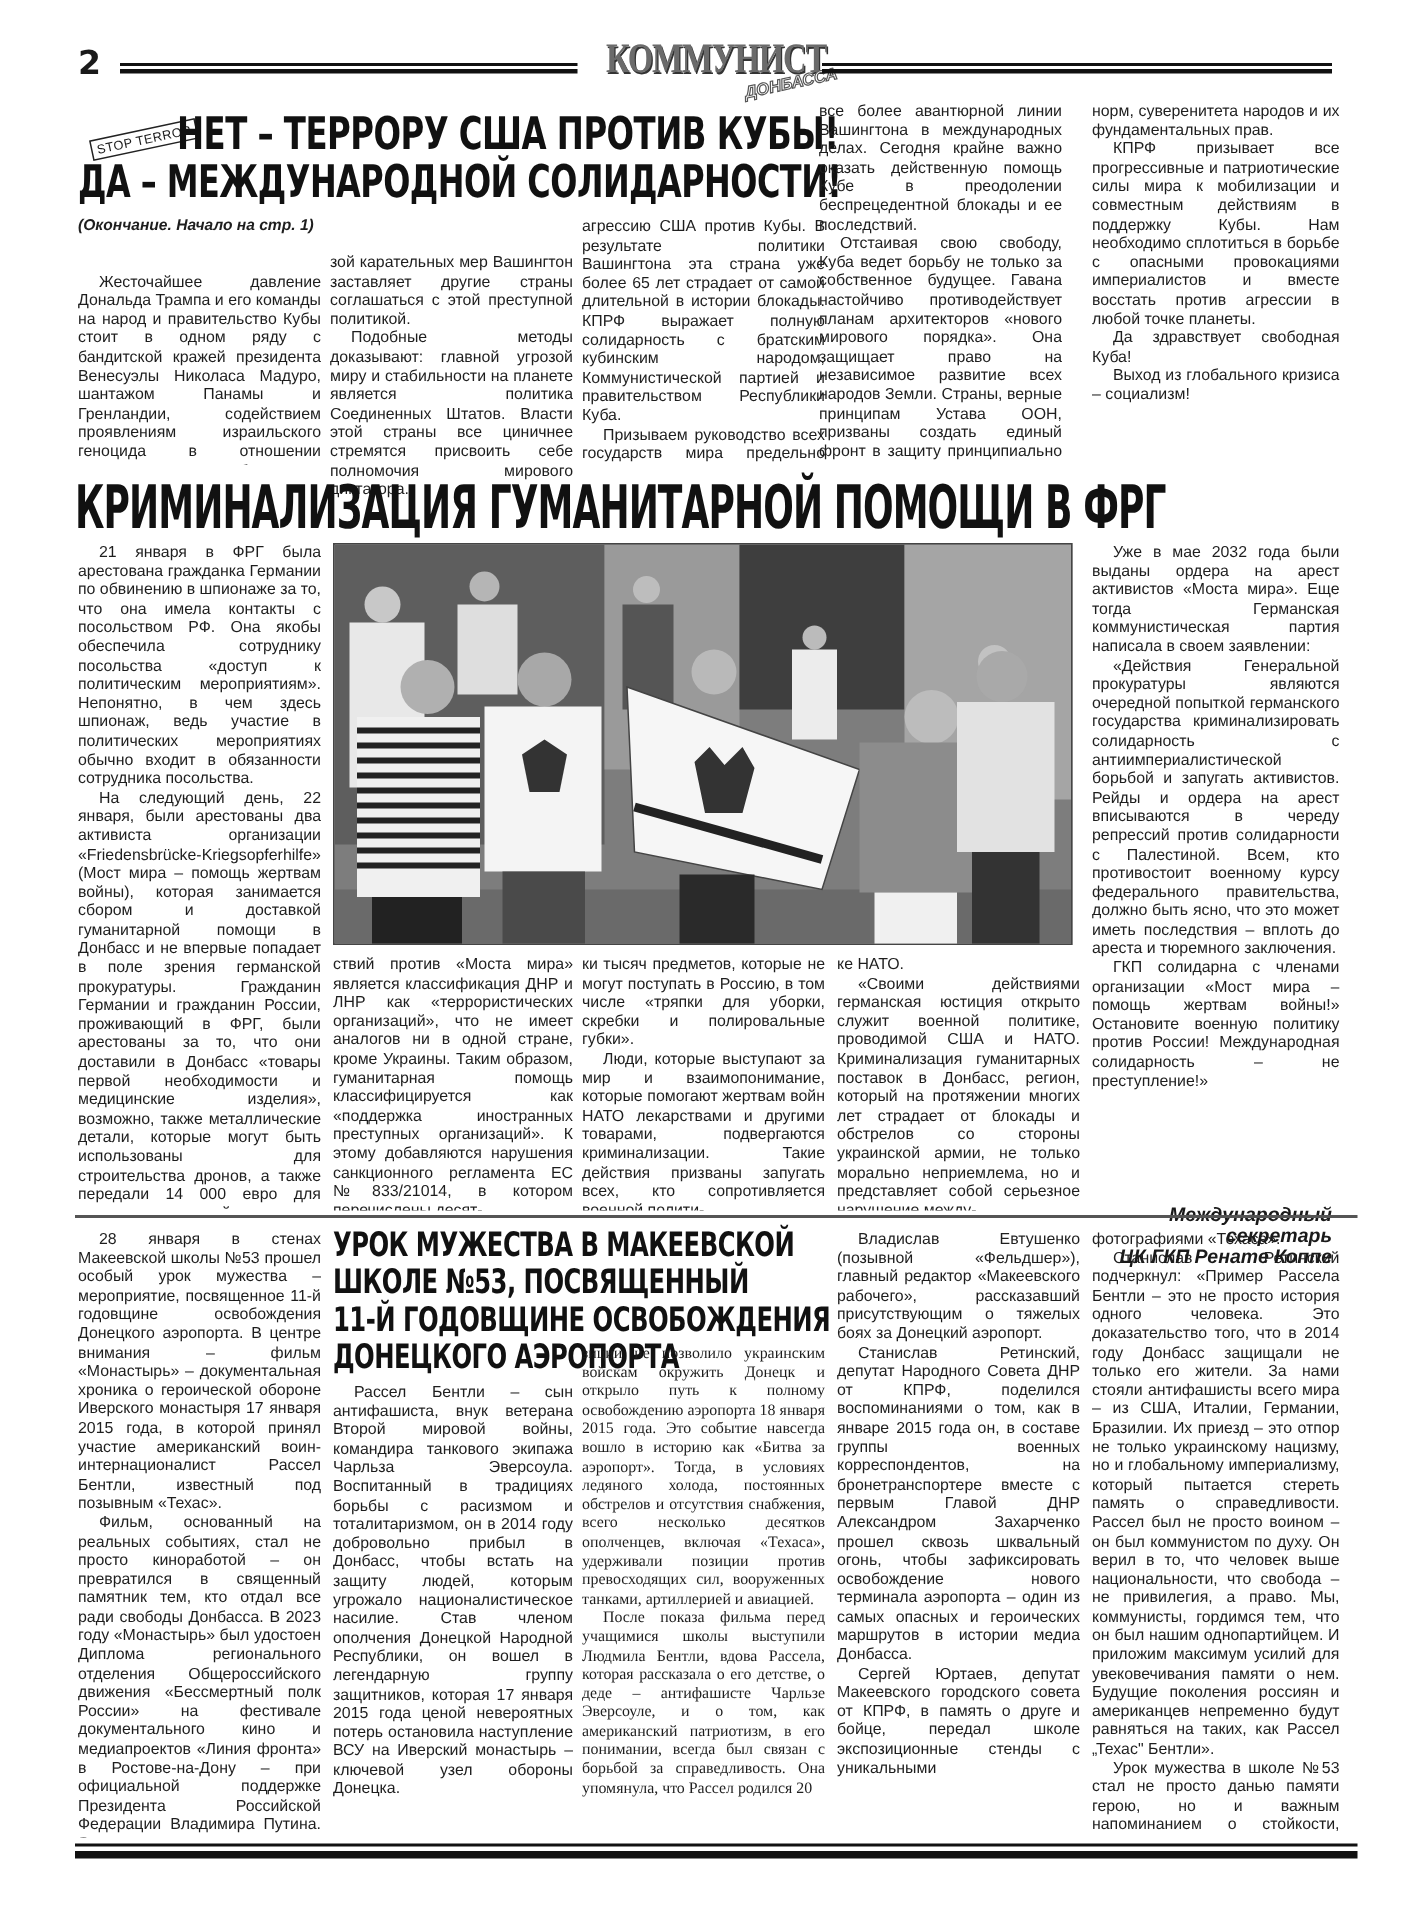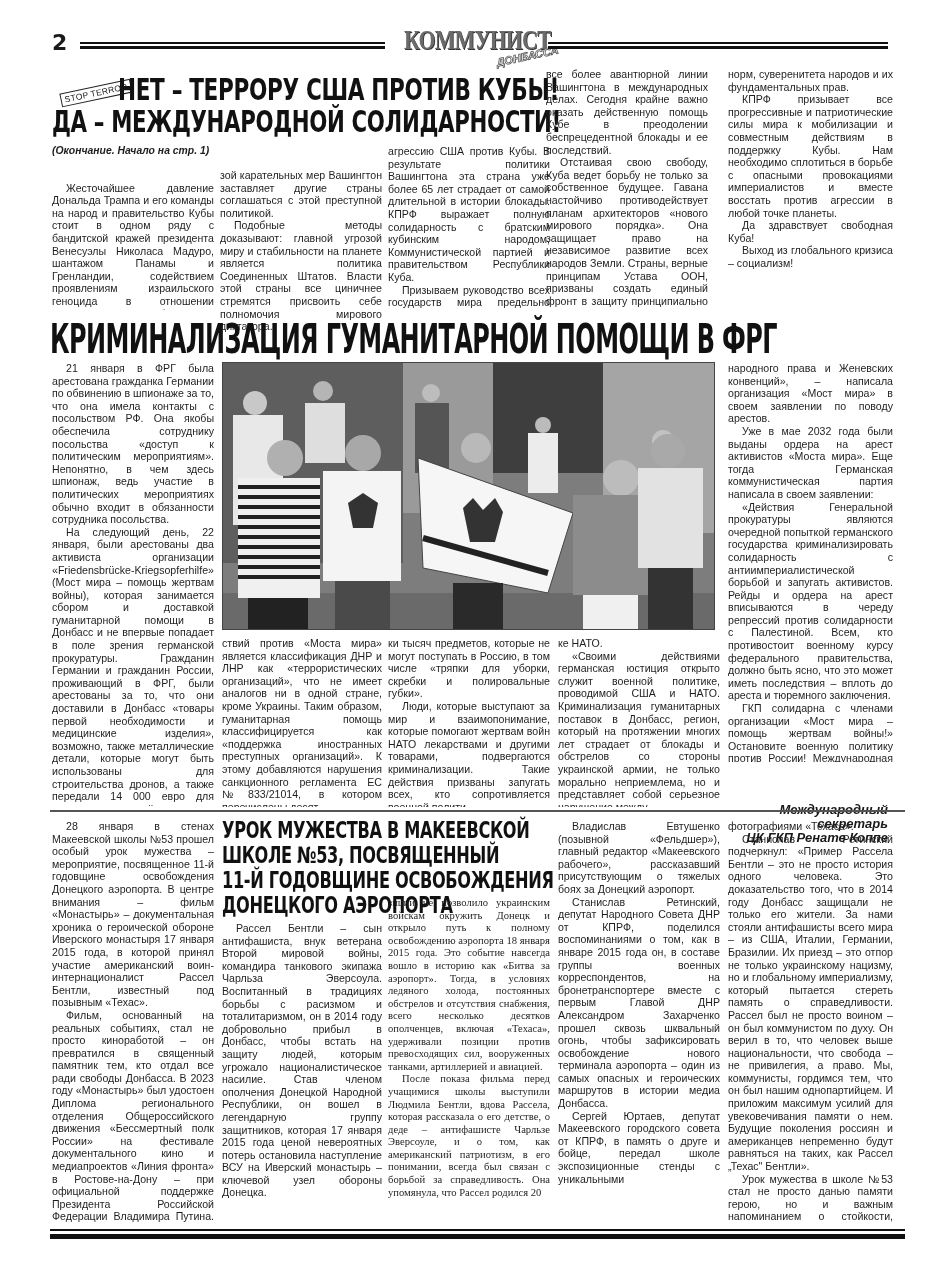--- a/index.html
+++ b/index.html
@@ -151,21 +151,20 @@
 </div>
 <div class="abs col" style="left:388px; top:637px; width:162px; height:170px;">
   <p class="noindent">ки тысяч предметов, которые не могут поступать в Россию, в том числе «тряпки для уборки, скребки и полировальные губки».</p>
   <p>Люди, которые выступают за мир и взаимопонимание, которые помогают жертвам войн НАТО лекарствами и другими товарами, подвергаются криминализации. Такие действия призваны запугать всех, кто сопротивляется военной полити-</p>
 </div>
 <div class="abs col" style="left:558px; top:637px; width:162px; height:170px;">
   <p class="noindent">ке НАТО.</p>
   <p>«Своими действиями германская юстиция открыто служит военной политике, проводимой США и НАТО. Криминализация гуманитарных поставок в Донбасс, регион, который на протяжении многих лет страдает от блокады и обстрелов со стороны украинской армии, не только морально неприемлема, но и представляет собой серьезное нарушение между-</p>
 </div>
 <div class="abs col" style="left:728px; top:362px; width:165px; height:400px;">
-  <p class="noindent">народного права и Женевских конвенций», – написала организация «Мост мира» в своем заявлении по поводу арестов.</p>
   <p>Уже в мае 2032 года были выданы ордера на арест активистов «Моста мира». Еще тогда Германская коммунистическая партия написала в своем заявлении:</p>
   <p>«Действия Генеральной прокуратуры являются очередной попыткой германского государства криминализировать солидарность с антиимпериалистической борьбой и запугать активистов. Рейды и ордера на арест вписываются в череду репрессий против солидарности с Палестиной. Всем, кто противостоит военному курсу федерального правительства, должно быть ясно, что это может иметь последствия – вплоть до ареста и тюремного заключения.</p>
   <p>ГКП солидарна с членами организации «Мост мира – помощь жертвам войны!» Остановите военную политику против России! Международная солидарность – не преступление!»</p>
 </div>
 <div class="abs signature" style="left:728px; top:775px; width:160px;">
   <div>Международный секретарь</div>
   <div>ЦК ГКП Ренате Коппе</div>
 </div>
 
 <div class="abs hr-thin"></div>

